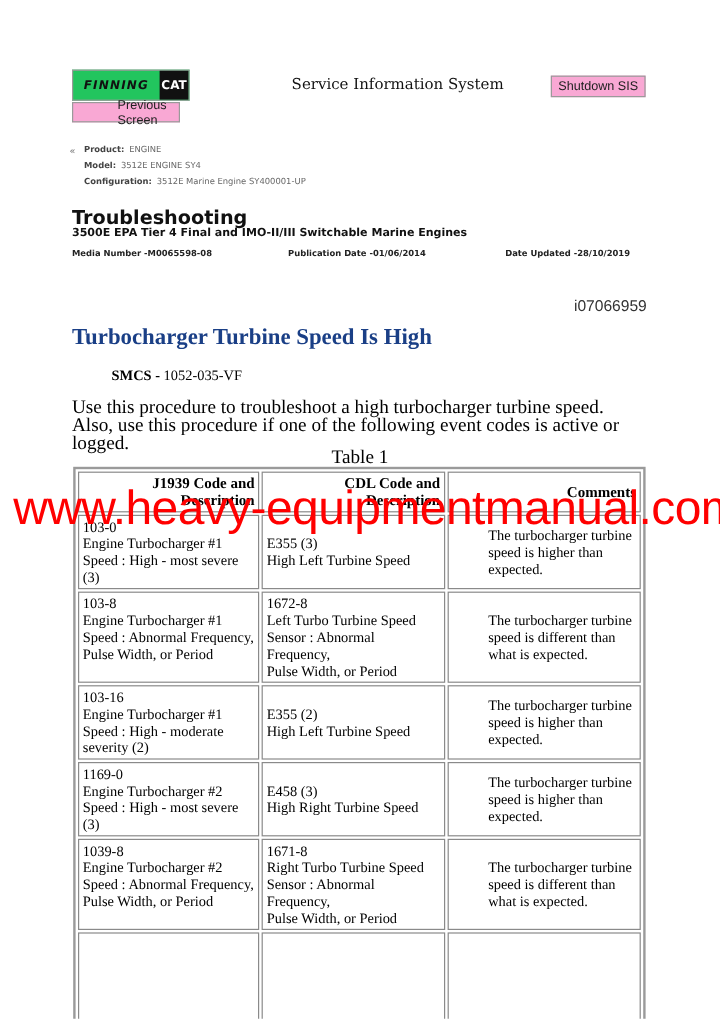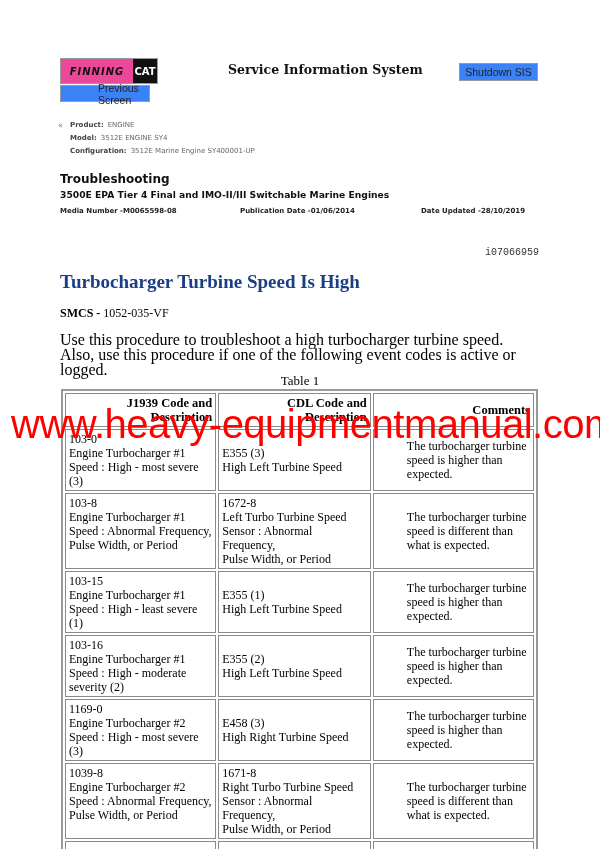--- a/index.html
+++ b/index.html
@@ -1,47 +1,47 @@
 <!DOCTYPE html>
 <html><head>
   <meta charset="utf-8">
   <style>
     html, body { margin: 0; padding: 0; background: #ffffff; }
     body { width: 600px; height: 849px; position: relative; overflow: hidden; font-family: "Liberation Serif", serif; color: #000; }
 
-    .logo-box { position: absolute; left: 60px; top: 58px; width: 96px; height: 24px; border: 1px solid #9a9a9a; background: #ec4899; display: flex; align-items: stretch; }
+    .logo-box { position: absolute; left: 60px; top: 58px; width: 96px; height: 24px; border: 1px solid #9a9a9a; background: #22c55e; display: flex; align-items: stretch; }
     .logo-finning { flex: 1; display: flex; align-items: center; justify-content: center; font-family: "DejaVu Sans", sans-serif; font-weight: bold; font-style: italic; font-size: 10px; letter-spacing: 1px; color: #111; }
     .logo-cat { width: 24px; background: #111; color: #fff; display: flex; align-items: center; justify-content: center; font-family: "DejaVu Sans", sans-serif; font-weight: bold; font-size: 10px; }
 
-    .sis-title { position: absolute; left: 228px; top: 62px; font-family: "DejaVu Serif", serif; font-weight: bold; font-size: 12.5px; color: #111; }
-    .btn { position: absolute; border: 1px solid #9a9a9a; background: #3b82f6; font-family: "Liberation Sans", sans-serif; font-size: 10.5px; color: #222; display: flex; align-items: center; justify-content: center; box-sizing: border-box; }
+    .sis-title { position: absolute; left: 243px; top: 62px; font-family: "DejaVu Serif", serif; font-weight: normal; font-size: 12.5px; color: #111; }
+    .btn { position: absolute; border: 1px solid #9a9a9a; background: #f9a8d4; font-family: "Liberation Sans", sans-serif; font-size: 10.5px; color: #222; display: flex; align-items: center; justify-content: center; box-sizing: border-box; }
     .btn-shutdown { left: 459px; top: 63px; width: 79px; height: 18px; }
     .btn-prev { left: 60px; top: 85px; width: 90px; height: 17px; padding-left: 37px; }
 
     .meta { position: absolute; left: 60px; top: 119px; font-family: "DejaVu Sans", sans-serif; font-size: 7px; color: #666; line-height: 13px; }
     .meta .row { display: flex; }
     .meta .lbl { color: #444; font-weight: bold; margin-right: 4px; }
     .meta .back { position: absolute; left: -2px; top: 0; color: #777; font-size: 8px; }
     .meta .indent { padding-left: 10px; }
 
-    .ts-title { position: absolute; left: 60px; top: 172px; font-family: "DejaVu Sans", sans-serif; font-weight: bold; font-size: 12px; color: #111; }
+    .ts-title { position: absolute; left: 60px; top: 172px; font-family: "DejaVu Sans", sans-serif; font-weight: bold; font-size: 16px; color: #111; }
     .ts-sub { position: absolute; left: 60px; top: 189px; font-family: "DejaVu Sans", sans-serif; font-weight: bold; font-size: 9.2px; color: #111; }
     .ts-info { position: absolute; top: 207px; font-family: "DejaVu Sans", sans-serif; font-weight: bold; font-size: 7px; color: #222; }
     .ts-media { left: 60px; }
     .ts-pub { left: 240px; }
     .ts-upd { left: 421px; }
 
-    .doc-id { position: absolute; right: 61px; top: 247px; font-family: Liberation Mono, monospace; font-size: 10px; color: #333; }
+    .doc-id { position: absolute; right: 61px; top: 247px; font-family: Liberation Sans, sans-serif; font-size: 13px; color: #333; }
 
     .page-title { position: absolute; left: 60px; top: 271px; font-family: "Liberation Serif", serif; font-weight: bold; font-size: 19px; color: #1a3f86; text-align: right; }
     .smcs { position: absolute; left: 60px; top: 306px; font-size: 12px; }
-    .smcs b { font-weight: bold; }
+    .smcs b { font-weight: bold; margin-left: 33px; }
     .intro { position: absolute; left: 60px; top: 332px; width: 480px; font-size: 16px; line-height: 15px; }
 
-    .table-caption { position: absolute; left: 0; width: 600px; top: 373px; text-align: center; font-size: 13px; }
+    .table-caption { position: absolute; left: 0; width: 600px; top: 373px; text-align: center; font-size: 16px; }
     table.codes { position: absolute; left: 61px; top: 389px; width: 477px; border: 2px solid #9a9a9a; border-collapse: separate; border-spacing: 2px; font-family: "Liberation Serif", serif; font-size: 12px; }
     table.codes th, table.codes td { border: 1px solid #8a8a8a; padding: 2px 3px; vertical-align: middle; line-height: 14px; text-align: left; }
     table.codes th { font-weight: bold; text-align: right; font-size: 12.5px; height: 18px; margin-top: 16px; }
     table.codes td.c1 { width: 157px; vertical-align: top; }
     table.codes td.c2 { width: 159px; }
     table.codes td.c3 { width: 134px; padding-left: 33px; }
     table.codes tr.empty td { height: 80px; }
     .line { display: block; }
 
     .watermark { position: absolute; left: 11px; top: 400px; font-family: "Liberation Sans", sans-serif; font-size: 40px; color: #ff0000; letter-spacing: -0.5px; white-space: nowrap; pointer-events: none; line-height: 48px; }
@@ -120,32 +120,20 @@
       <td class="c2">
         <span class="line">1672-8</span>
         <span class="line">Left Turbo Turbine Speed</span>
         <span class="line">Sensor : Abnormal Frequency,</span>
         <span class="line">Pulse Width, or Period</span>
       </td>
       <td class="c3">The turbocharger turbine speed is different than what is expected.</td>
     </tr>
     <tr>
       <td class="c1">
-        <span class="line">103-15</span>
-        <span class="line">Engine Turbocharger #1</span>
-        <span class="line">Speed : High - least severe (1)</span>
-      </td>
-      <td class="c2">
-        <span class="line">E355 (1)</span>
-        <span class="line">High Left Turbine Speed</span>
-      </td>
-      <td class="c3">The turbocharger turbine speed is higher than expected.</td>
-    </tr>
-    <tr>
-      <td class="c1">
         <span class="line">103-16</span>
         <span class="line">Engine Turbocharger #1</span>
         <span class="line">Speed : High - moderate</span>
         <span class="line">severity (2)</span>
       </td>
       <td class="c2">
         <span class="line">E355 (2)</span>
         <span class="line">High Left Turbine Speed</span>
       </td>
       <td class="c3">The turbocharger turbine speed is higher than expected.</td>

